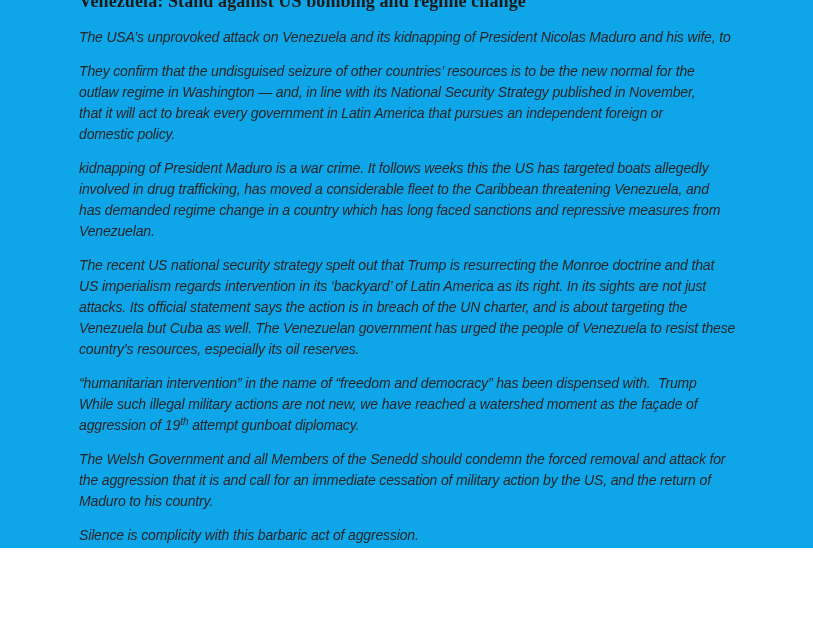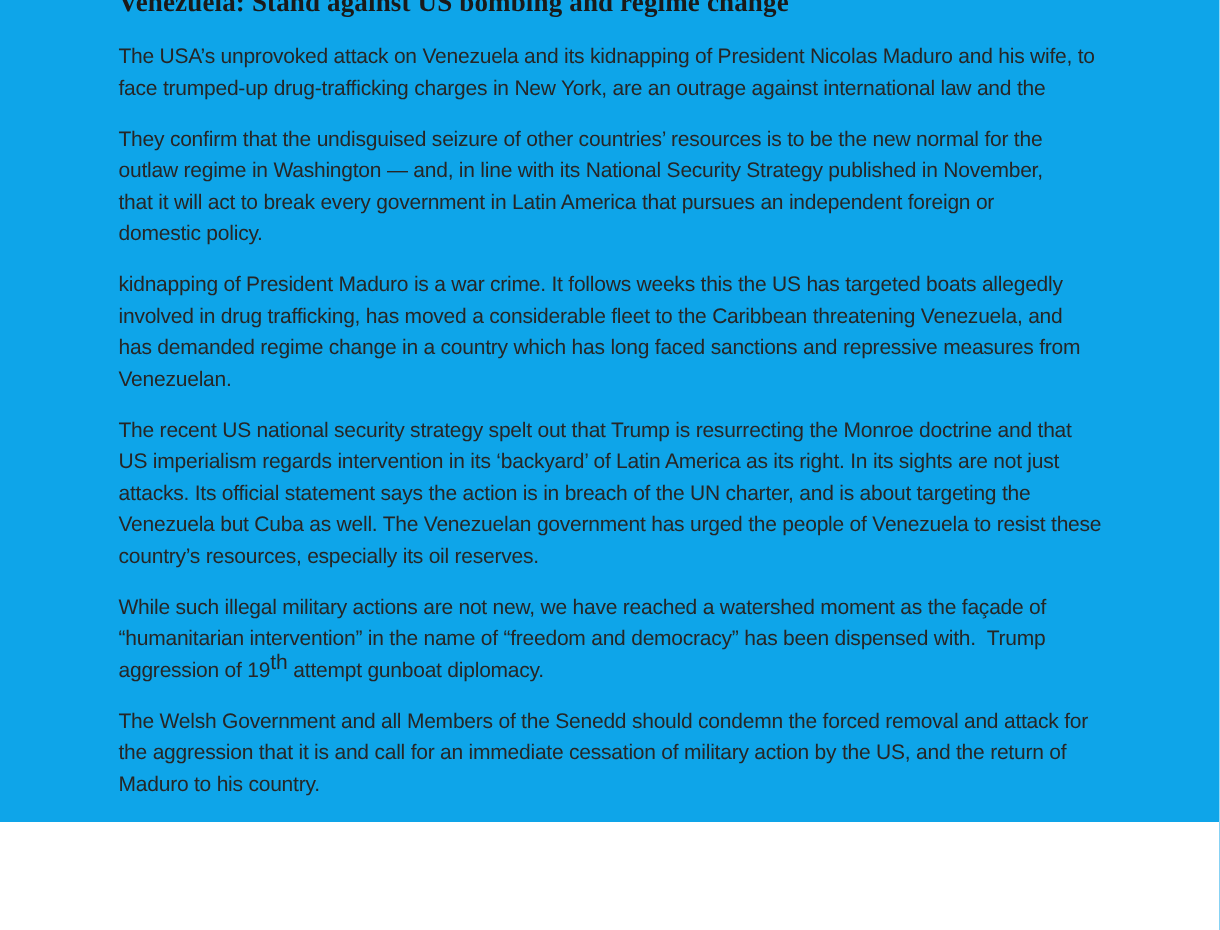--- a/index.html
+++ b/index.html
@@ -24,48 +24,48 @@
     font-weight: 700;
     font-size: 18px;
     line-height: 24px;
     letter-spacing: 0.1px;
     color: #1a1a1a;
     margin: 0 0 14px 0;
     white-space: pre;
   }
   .para {
     margin: 0 0 13px 0;
+    font-style: italic;
   }
   .line {
     font-size: 14px;
     line-height: 21px;
     letter-spacing: -0.15px;
     color: #262626;
     white-space: pre;            
   }
   .line sup {
-    font-size: 14px;
+    font-size: 10px;
     line-height: 0;
     vertical-align: baseline;
     position: relative;
     top: -5px;
     letter-spacing: 0;
   }
 </style>
 </head>
 <body>
 
 <div class="page">
   <div class="content">
 
     <h1 class="doc-title">Venezuela: Stand against US bombing and regime change</h1>
 
     <div class="para">
       <div class="line">The USA’s unprovoked attack on Venezuela and its kidnapping of President Nicolas Maduro and his wife, to</div>
-      <div class="line">face trumped-up drug-trafficking charges in New York, are an outrage against international law and the</div>
     </div>
 
     <div class="para">
       <div class="line">They confirm that the undisguised seizure of other countries’ resources is to be the new normal for the</div>
       <div class="line">outlaw regime in Washington — and, in line with its National Security Strategy published in November,</div>
       <div class="line">that it will act to break every government in Latin America that pursues an independent foreign or</div>
       <div class="line">domestic policy.</div>
     </div>
 
     <div class="para">
@@ -77,22 +77,22 @@
 
     <div class="para">
       <div class="line">The recent US national security strategy spelt out that Trump is resurrecting the Monroe doctrine and that</div>
       <div class="line">US imperialism regards intervention in its ‘backyard’ of Latin America as its right. In its sights are not just</div>
       <div class="line">attacks. Its official statement says the action is in breach of the UN charter, and is about targeting the</div>
       <div class="line">Venezuela but Cuba as well. The Venezuelan government has urged the people of Venezuela to resist these</div>
       <div class="line">country’s resources, especially its oil reserves.</div>
     </div>
 
     <div class="para">
+      <div class="line">“humanitarian intervention” in the name of “freedom and democracy” has been dispensed with.  Trump</div>
       <div class="line">While such illegal military actions are not new, we have reached a watershed moment as the façade of</div>
-      <div class="line">“humanitarian intervention” in the name of “freedom and democracy” has been dispensed with.  Trump</div>
       <div class="line"><span>aggression of 19</span><sup>th</sup><span> attempt gunboat diplomacy.</span></div>
     </div>
 
     <div class="para">
       <div class="line">The Welsh Government and all Members of the Senedd should condemn the forced removal and attack for</div>
       <div class="line">the aggression that it is and call for an immediate cessation of military action by the US, and the return of</div>
       <div class="line">Maduro to his country.</div>
     </div>
 
     <div class="para">

